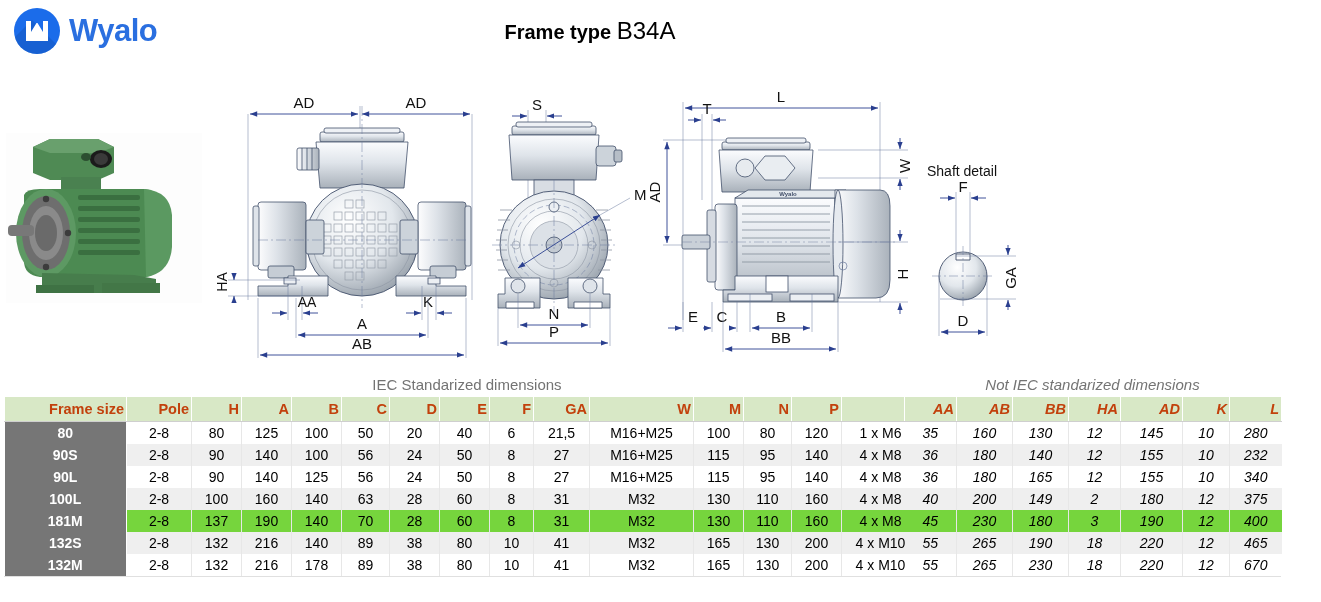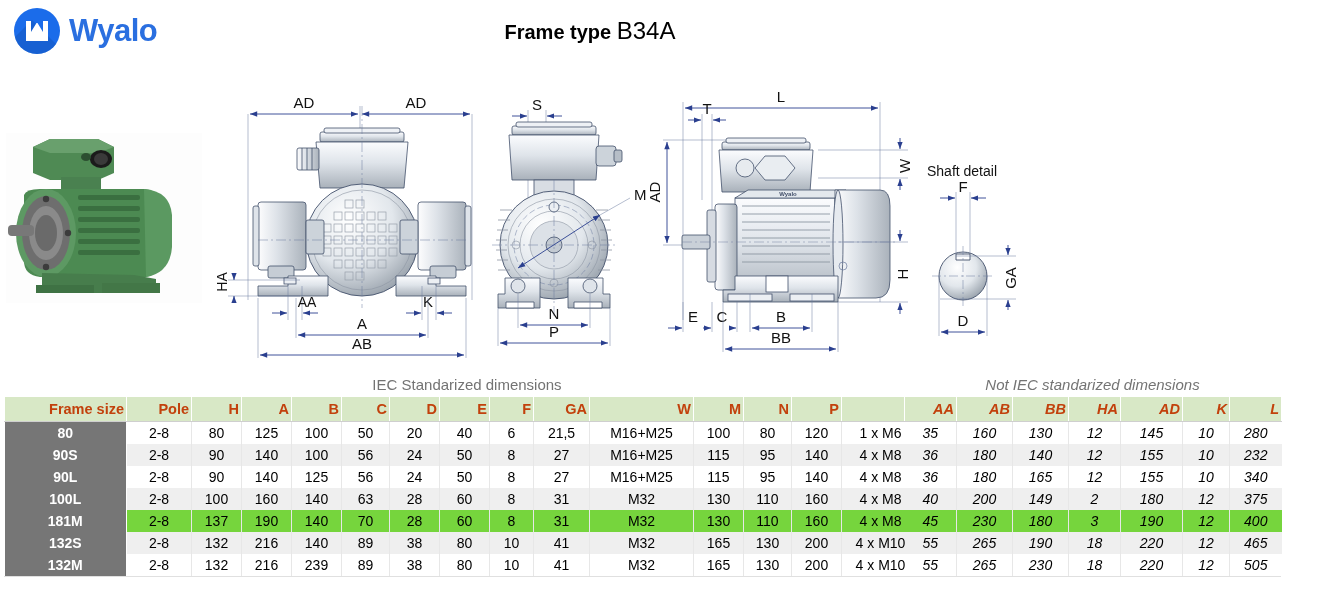--- a/index.html
+++ b/index.html
@@ -603,21 +603,21 @@
           <td>130</td>
           <td>200</td>
           <td>4 x M10</td>
           <td>4</td>
         </tr>
         <tr class="odd">
           <td class="framecell">132M</td>
           <td>2-8</td>
           <td>132</td>
           <td>216</td>
-          <td>239</td>
+          <td>178</td>
           <td>89</td>
           <td>38</td>
           <td>80</td>
           <td>10</td>
           <td>41</td>
           <td>M32</td>
           <td>165</td>
           <td>130</td>
           <td>200</td>
           <td>4 x M10</td>
@@ -706,18 +706,18 @@
           <td>12</td>
           <td>465</td>
         </tr>
         <tr class="odd">
           <td>55</td>
           <td>265</td>
           <td>230</td>
           <td>18</td>
           <td>220</td>
           <td>12</td>
-          <td>505</td>
+          <td>670</td>
         </tr>
       </tbody>
   </table>
   <div class="tbl-foot"></div>
 </div>
 
 </body></html>

